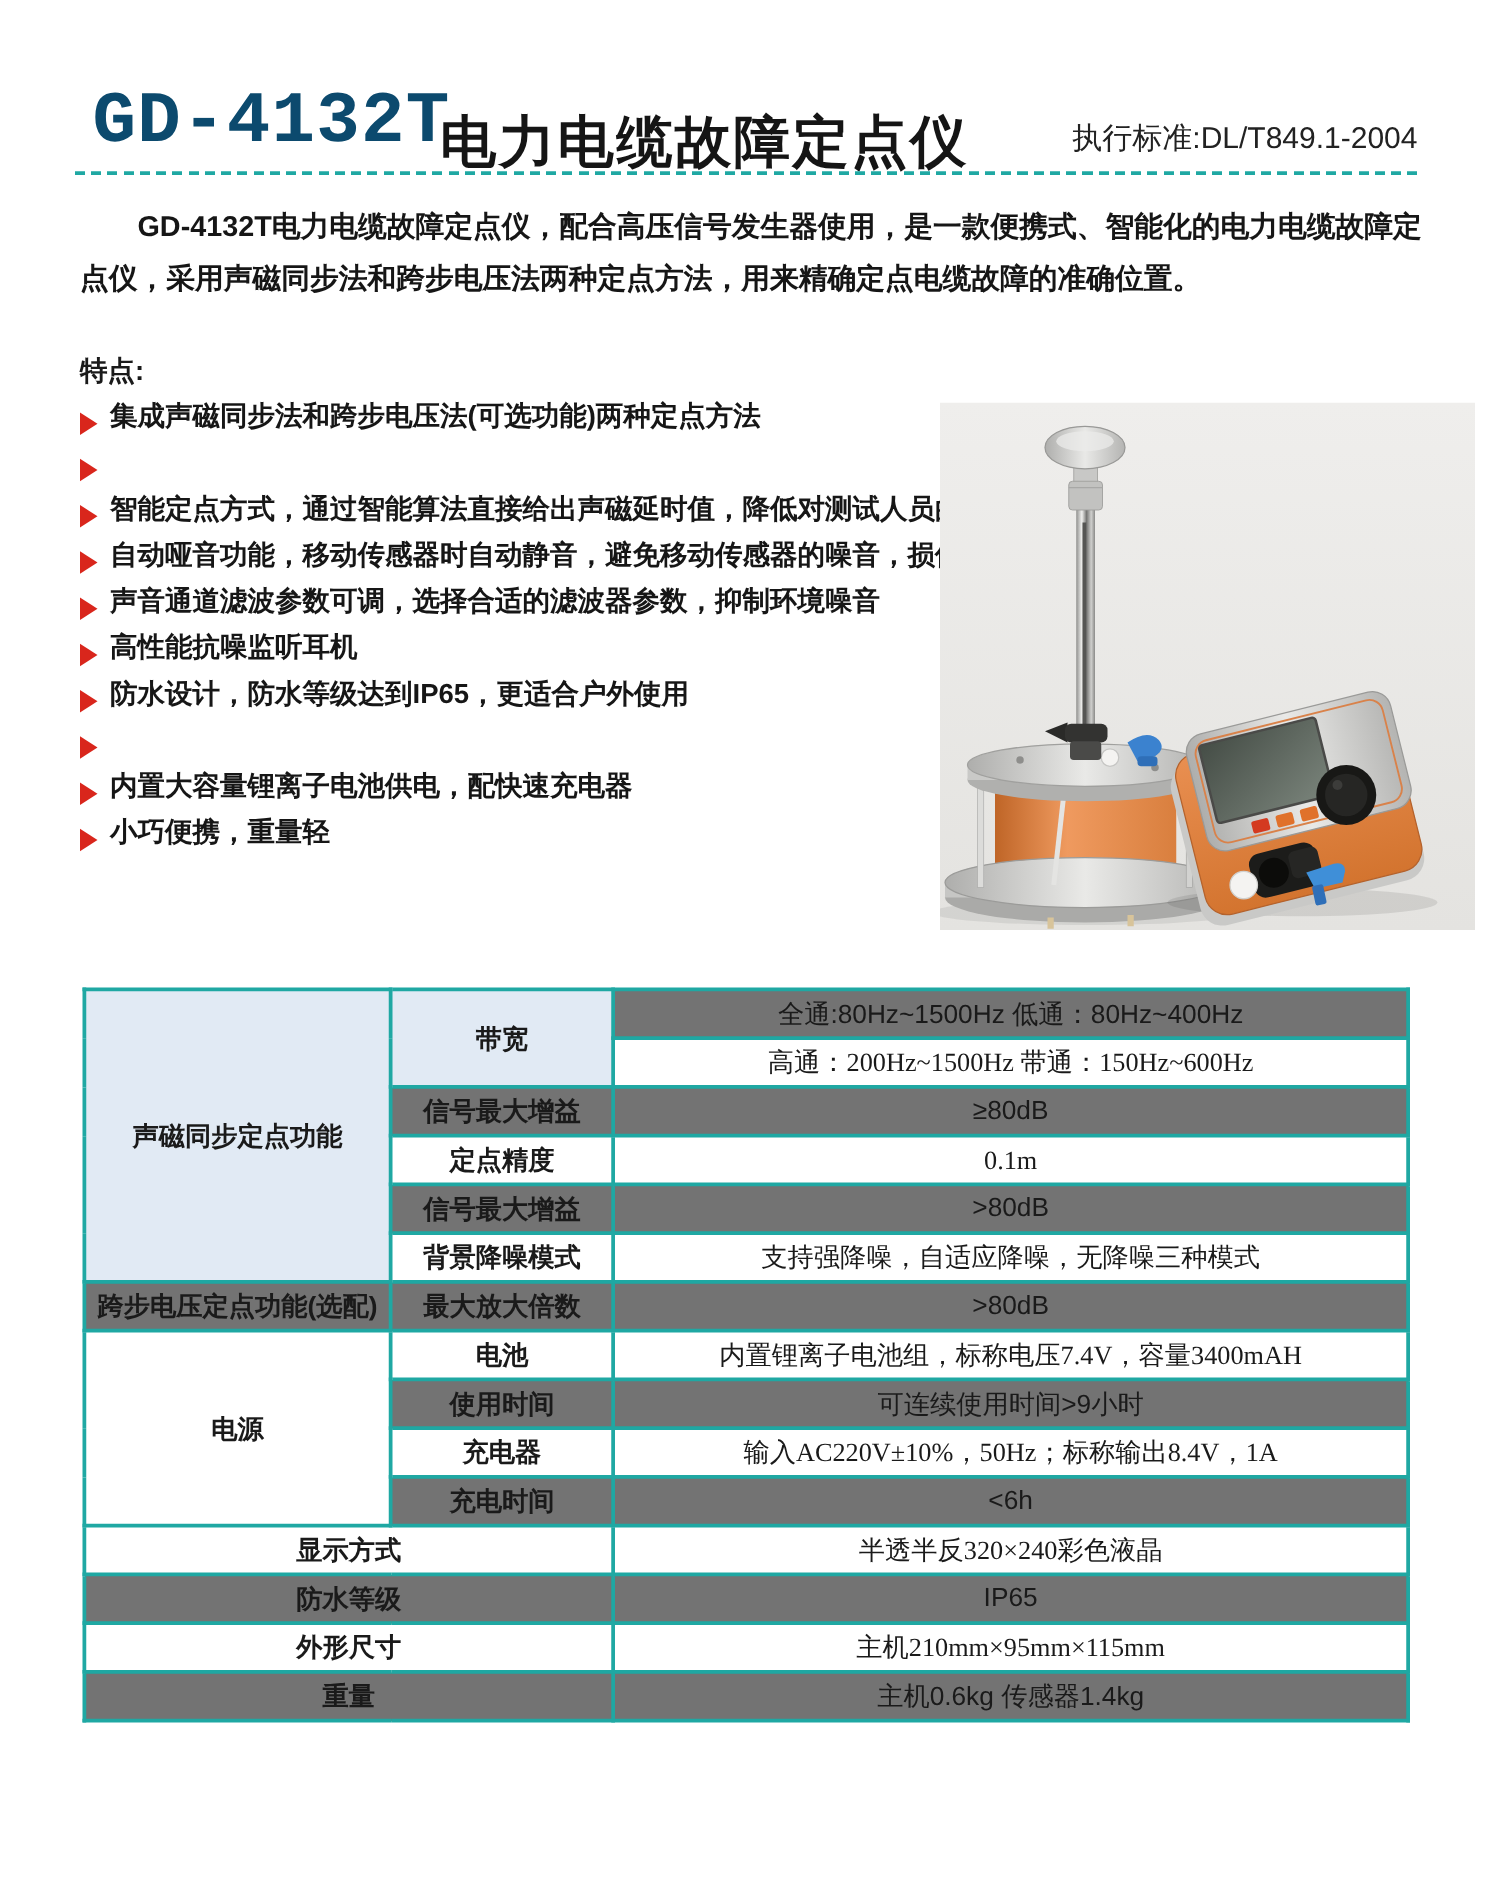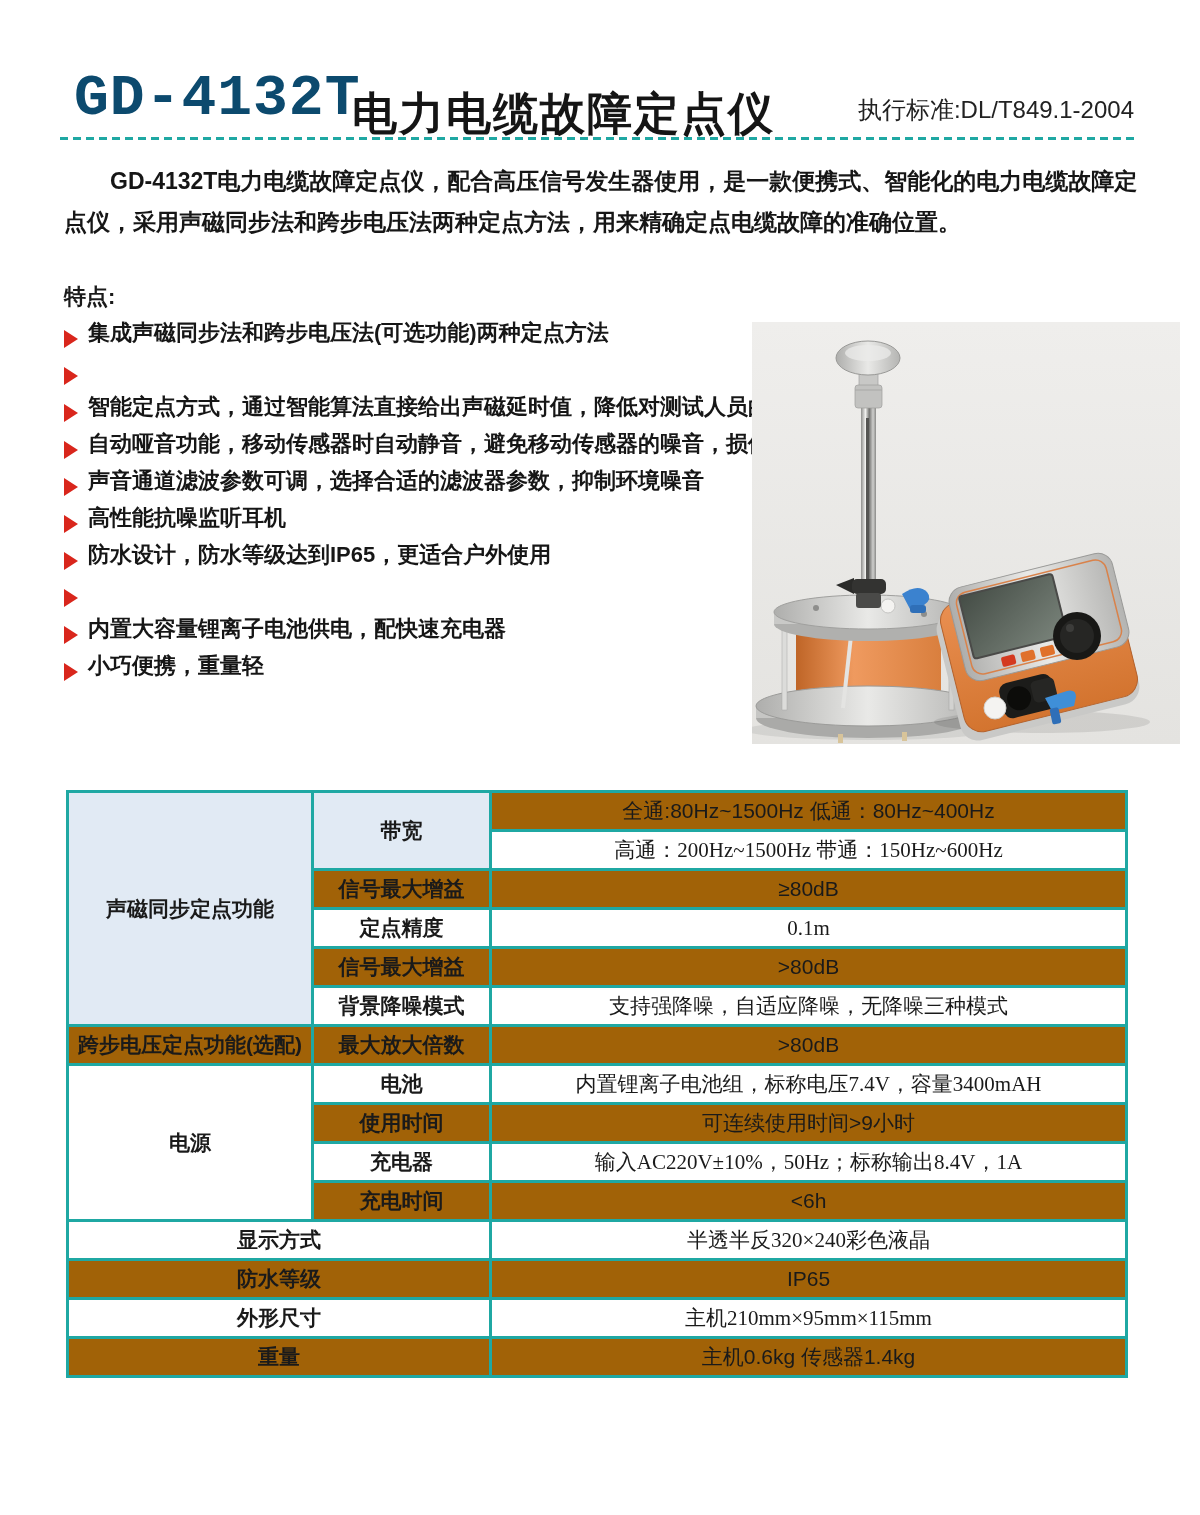--- a/index.html
+++ b/index.html
@@ -74,21 +74,21 @@
     border-collapse: collapse;
     table-layout: fixed;
   }
   .spec-table td {
     border: 3px solid #1fa8a3;
     text-align: center; vertical-align: middle;
     font-size: 21px; color: #1a1a1a;
     height: 39px; padding: 0 8px;
     background: #ffffff;
   }
-  .spec-table tr.blue > td { background: #a16207; }
+  .spec-table tr.blue > td { background: #737373; }
   .spec-table tr.white > td { background: #ffffff; font-family: Liberation Serif, serif; }
   .spec-table td.bg-blue  { background: #e1eaf4 !important; }
   .spec-table td.bg-white { background: #ffffff !important; }
   .spec-table td.lbl { font-weight: bold; }
   .spec-table td.val { font-weight: 500; }
 </style>
 </head>
 <body>
 
 <div class="model-title">GD-4132T</div>

